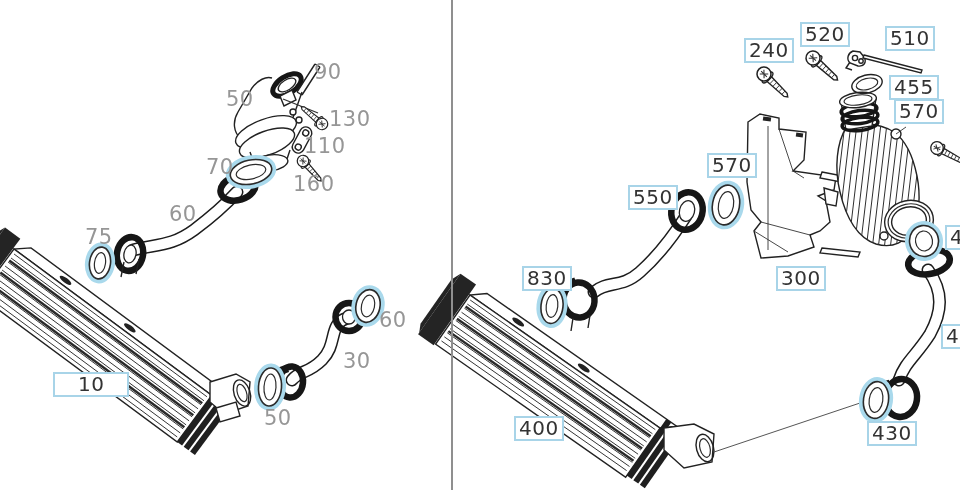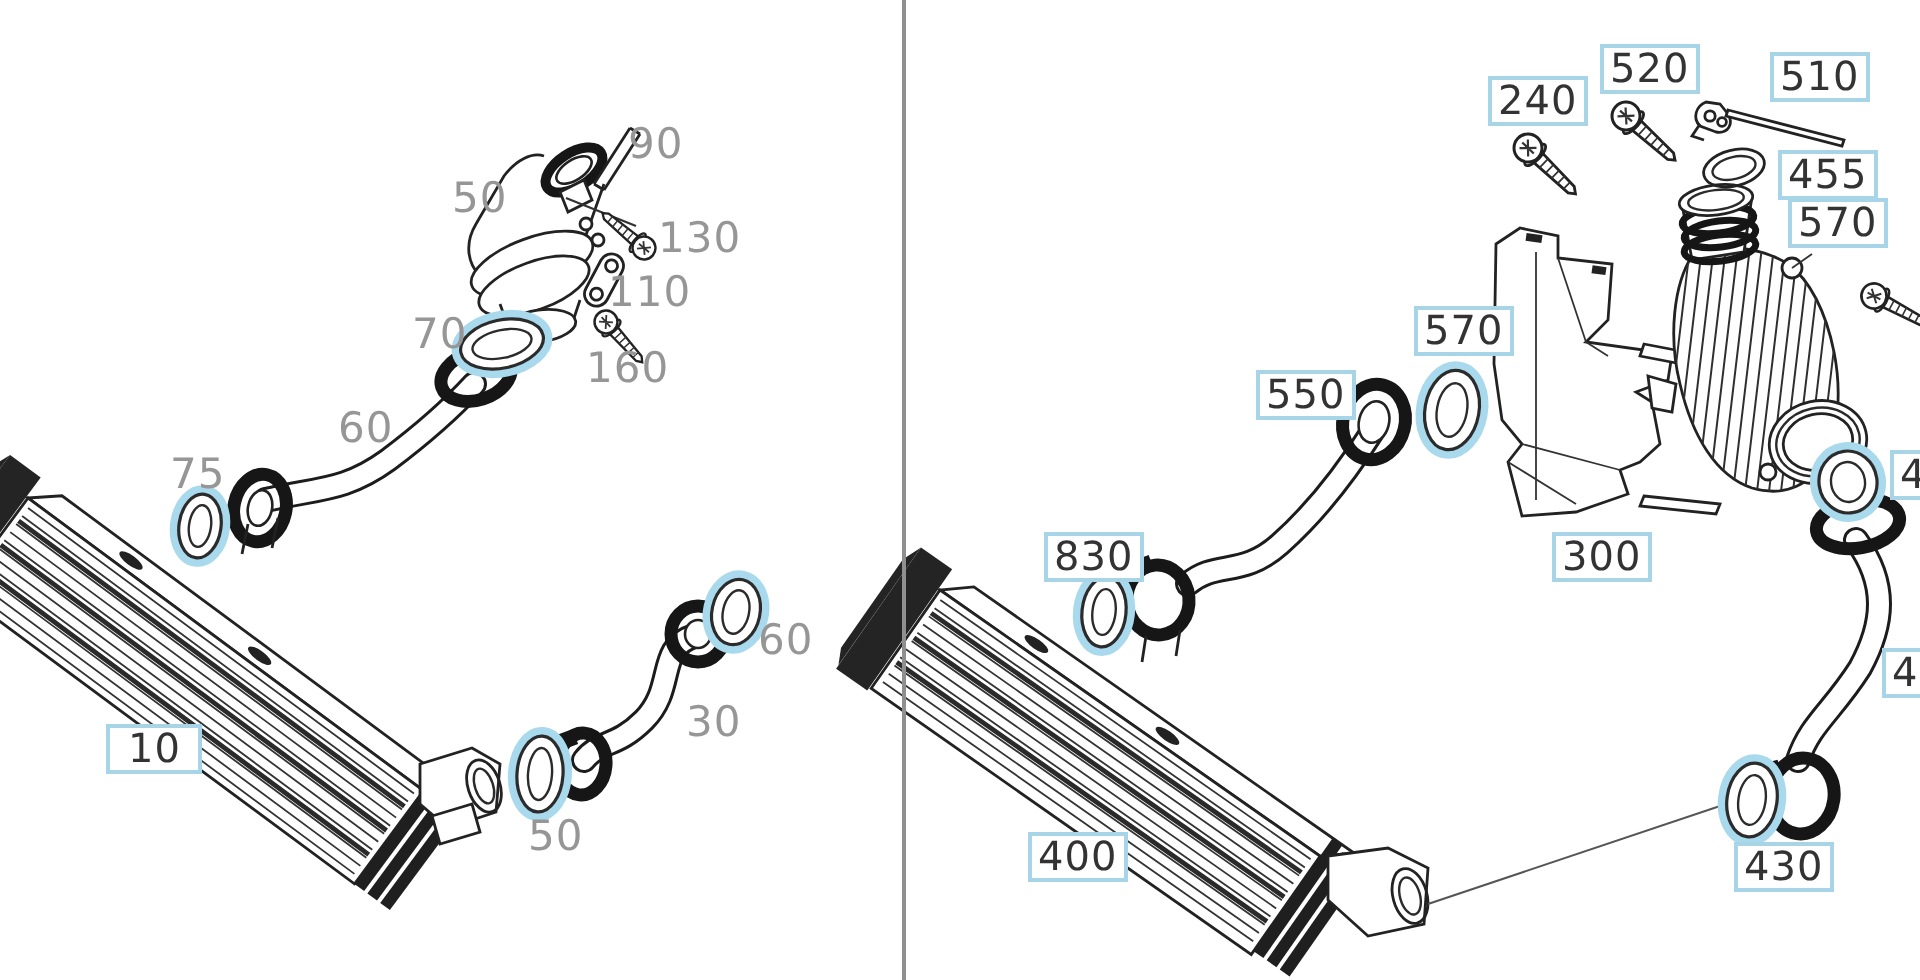--- a/index.html
+++ b/index.html
@@ -267,21 +267,21 @@
 <div class="lbl plain" style="left:226px;top:87px">50</div>
 <div class="lbl plain" style="left:329px;top:107px">130</div>
 <div class="lbl plain" style="left:304px;top:134px">110</div>
 <div class="lbl plain" style="left:293px;top:172px">160</div>
 <div class="lbl plain" style="left:206px;top:155px">70</div>
 <div class="lbl plain" style="left:169px;top:202px">60</div>
 <div class="lbl plain" style="left:85px;top:225px">75</div>
 <div class="lbl plain" style="left:379px;top:308px">60</div>
 <div class="lbl plain" style="left:343px;top:349px">30</div>
 <div class="lbl plain" style="left:264px;top:406px">50</div>
-<div class="lbl boxed" style="left:53px;top:362px;padding:0 9px">10</div>
+<div class="lbl boxed" style="left:53px;top:372px;padding:0 23px">10</div>
 
 <div class="lbl boxed" style="left:744px;top:38px">240</div>
 <div class="lbl boxed" style="left:800px;top:22px">520</div>
 <div class="lbl boxed" style="left:885px;top:26px">510</div>
 <div class="lbl boxed" style="left:889px;top:75px">455</div>
 <div class="lbl boxed" style="left:894px;top:99px">570</div>
 <div class="lbl boxed" style="left:707px;top:153px">570</div>
 <div class="lbl boxed" style="left:628px;top:185px">550</div>
 <div class="lbl boxed" style="left:522px;top:266px">830</div>
 <div class="lbl boxed" style="left:776px;top:266px">300</div>

